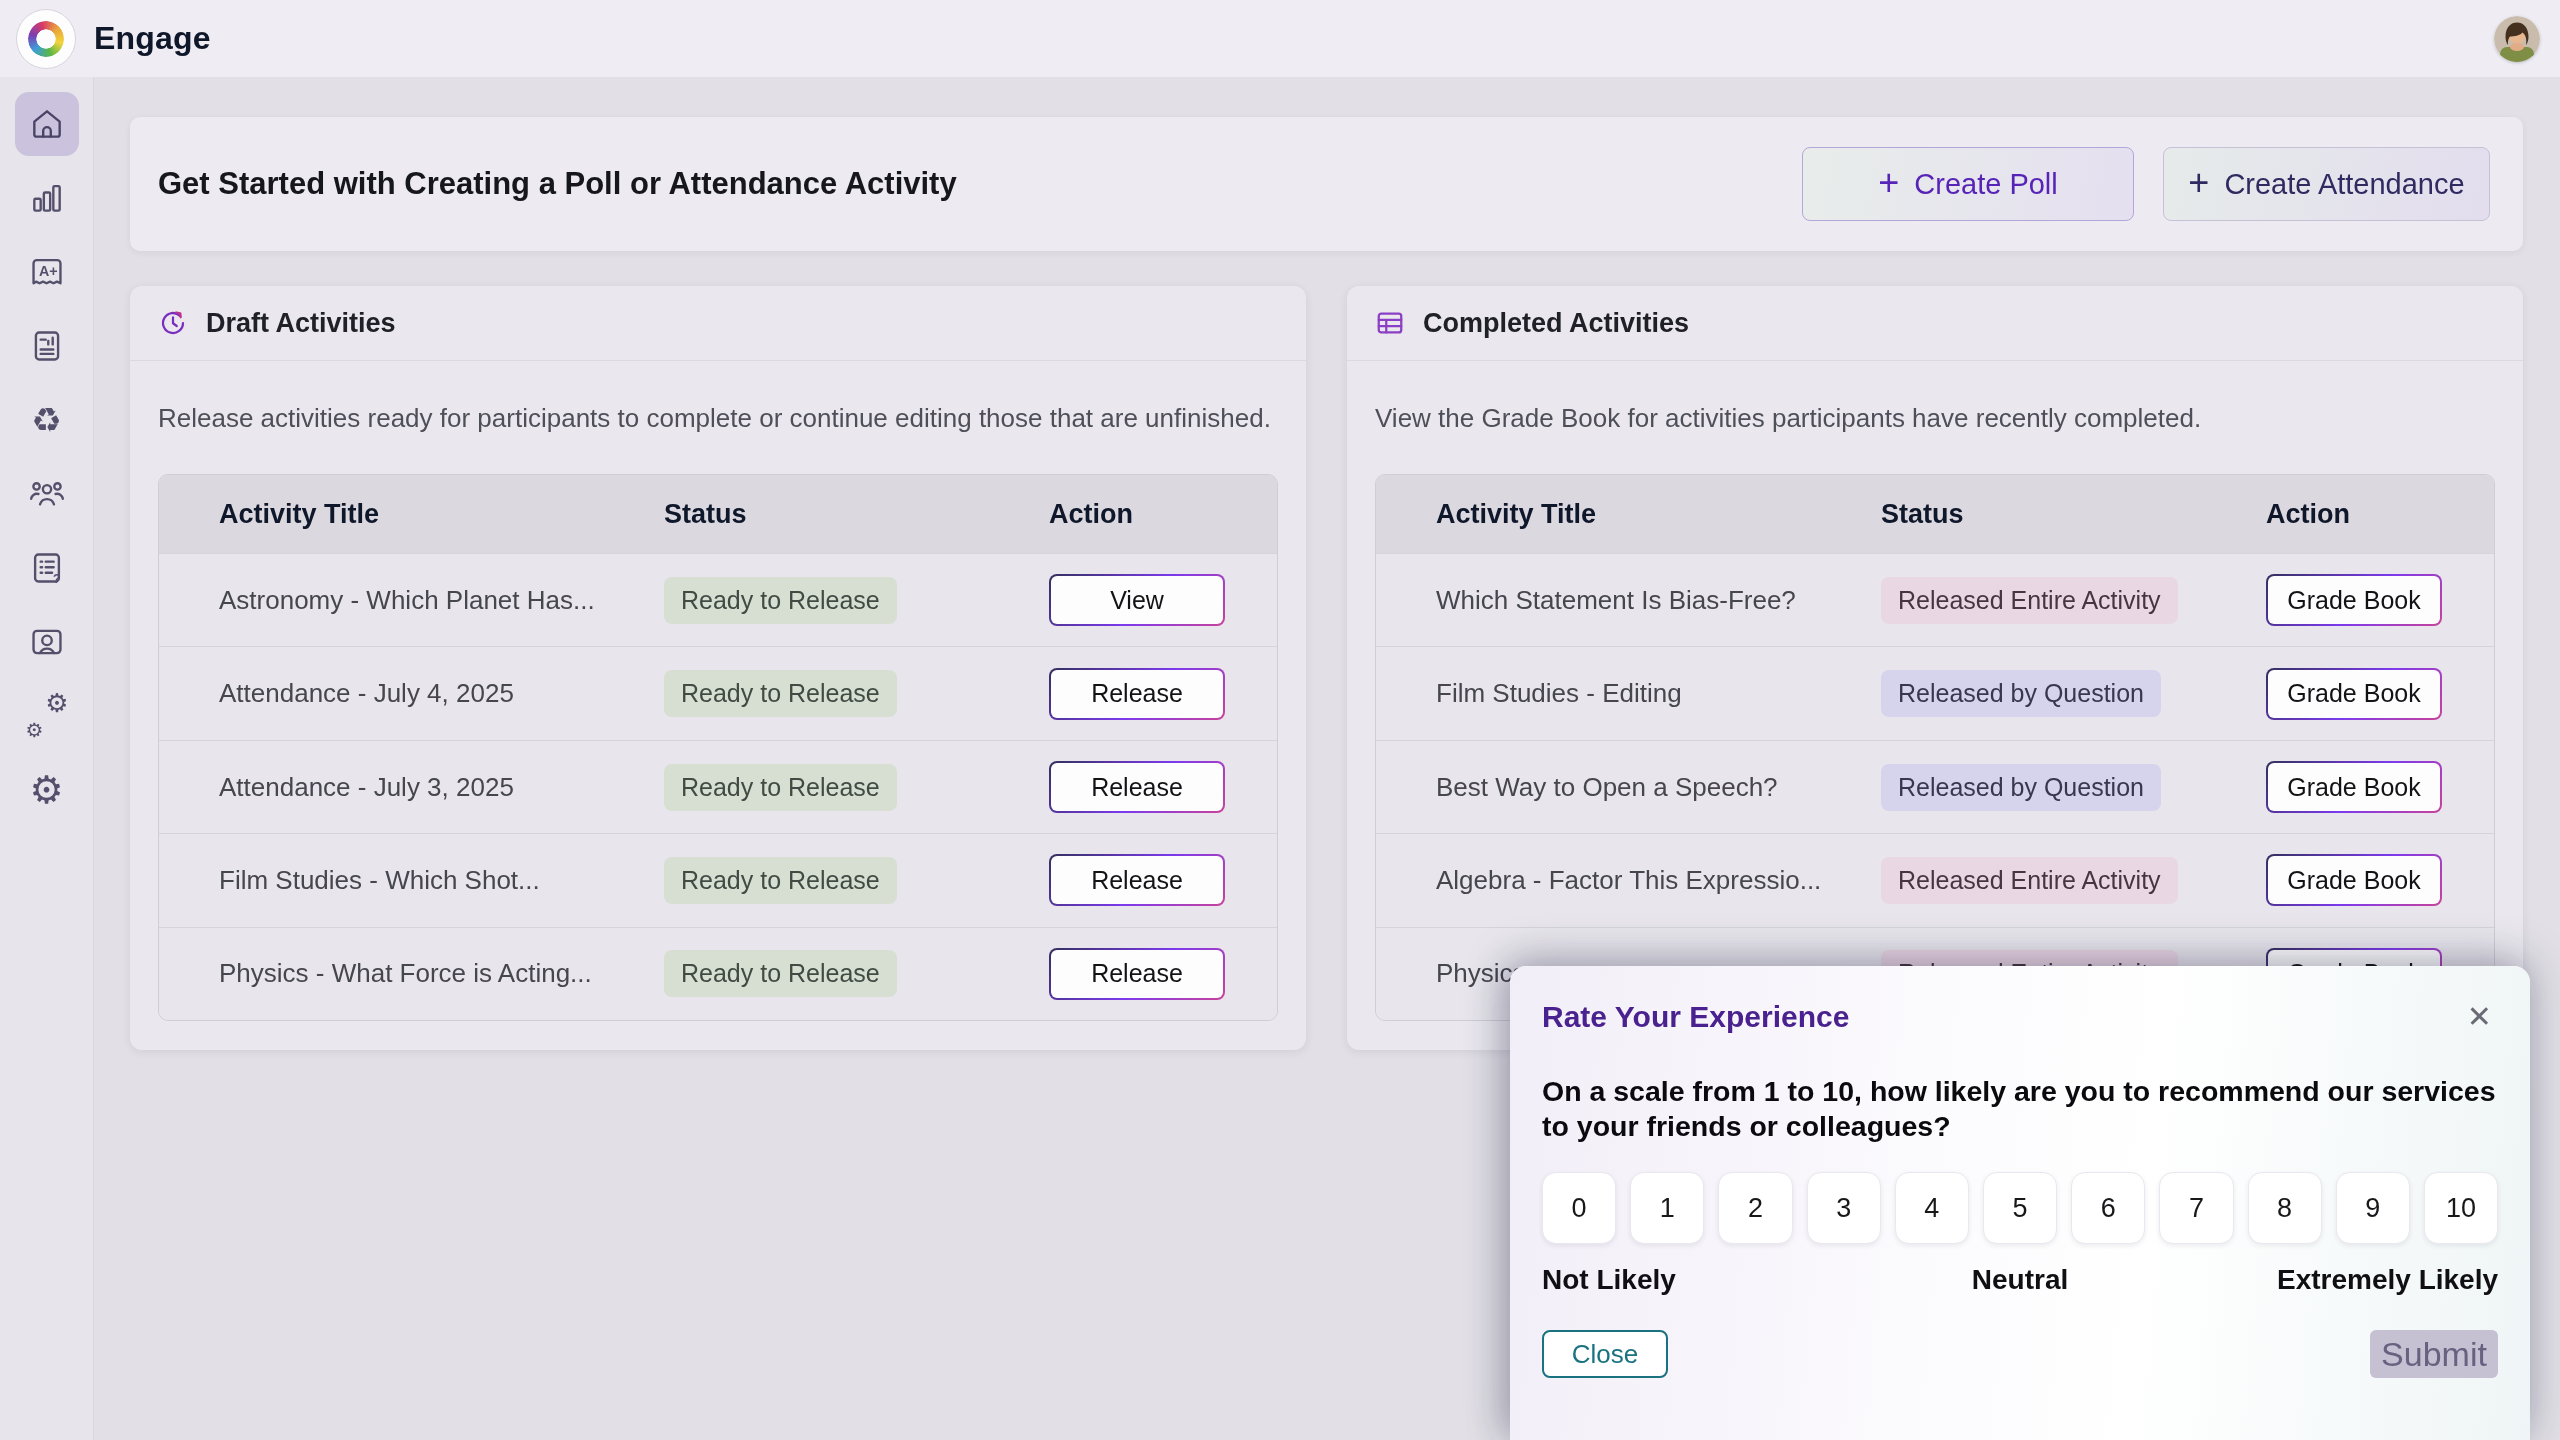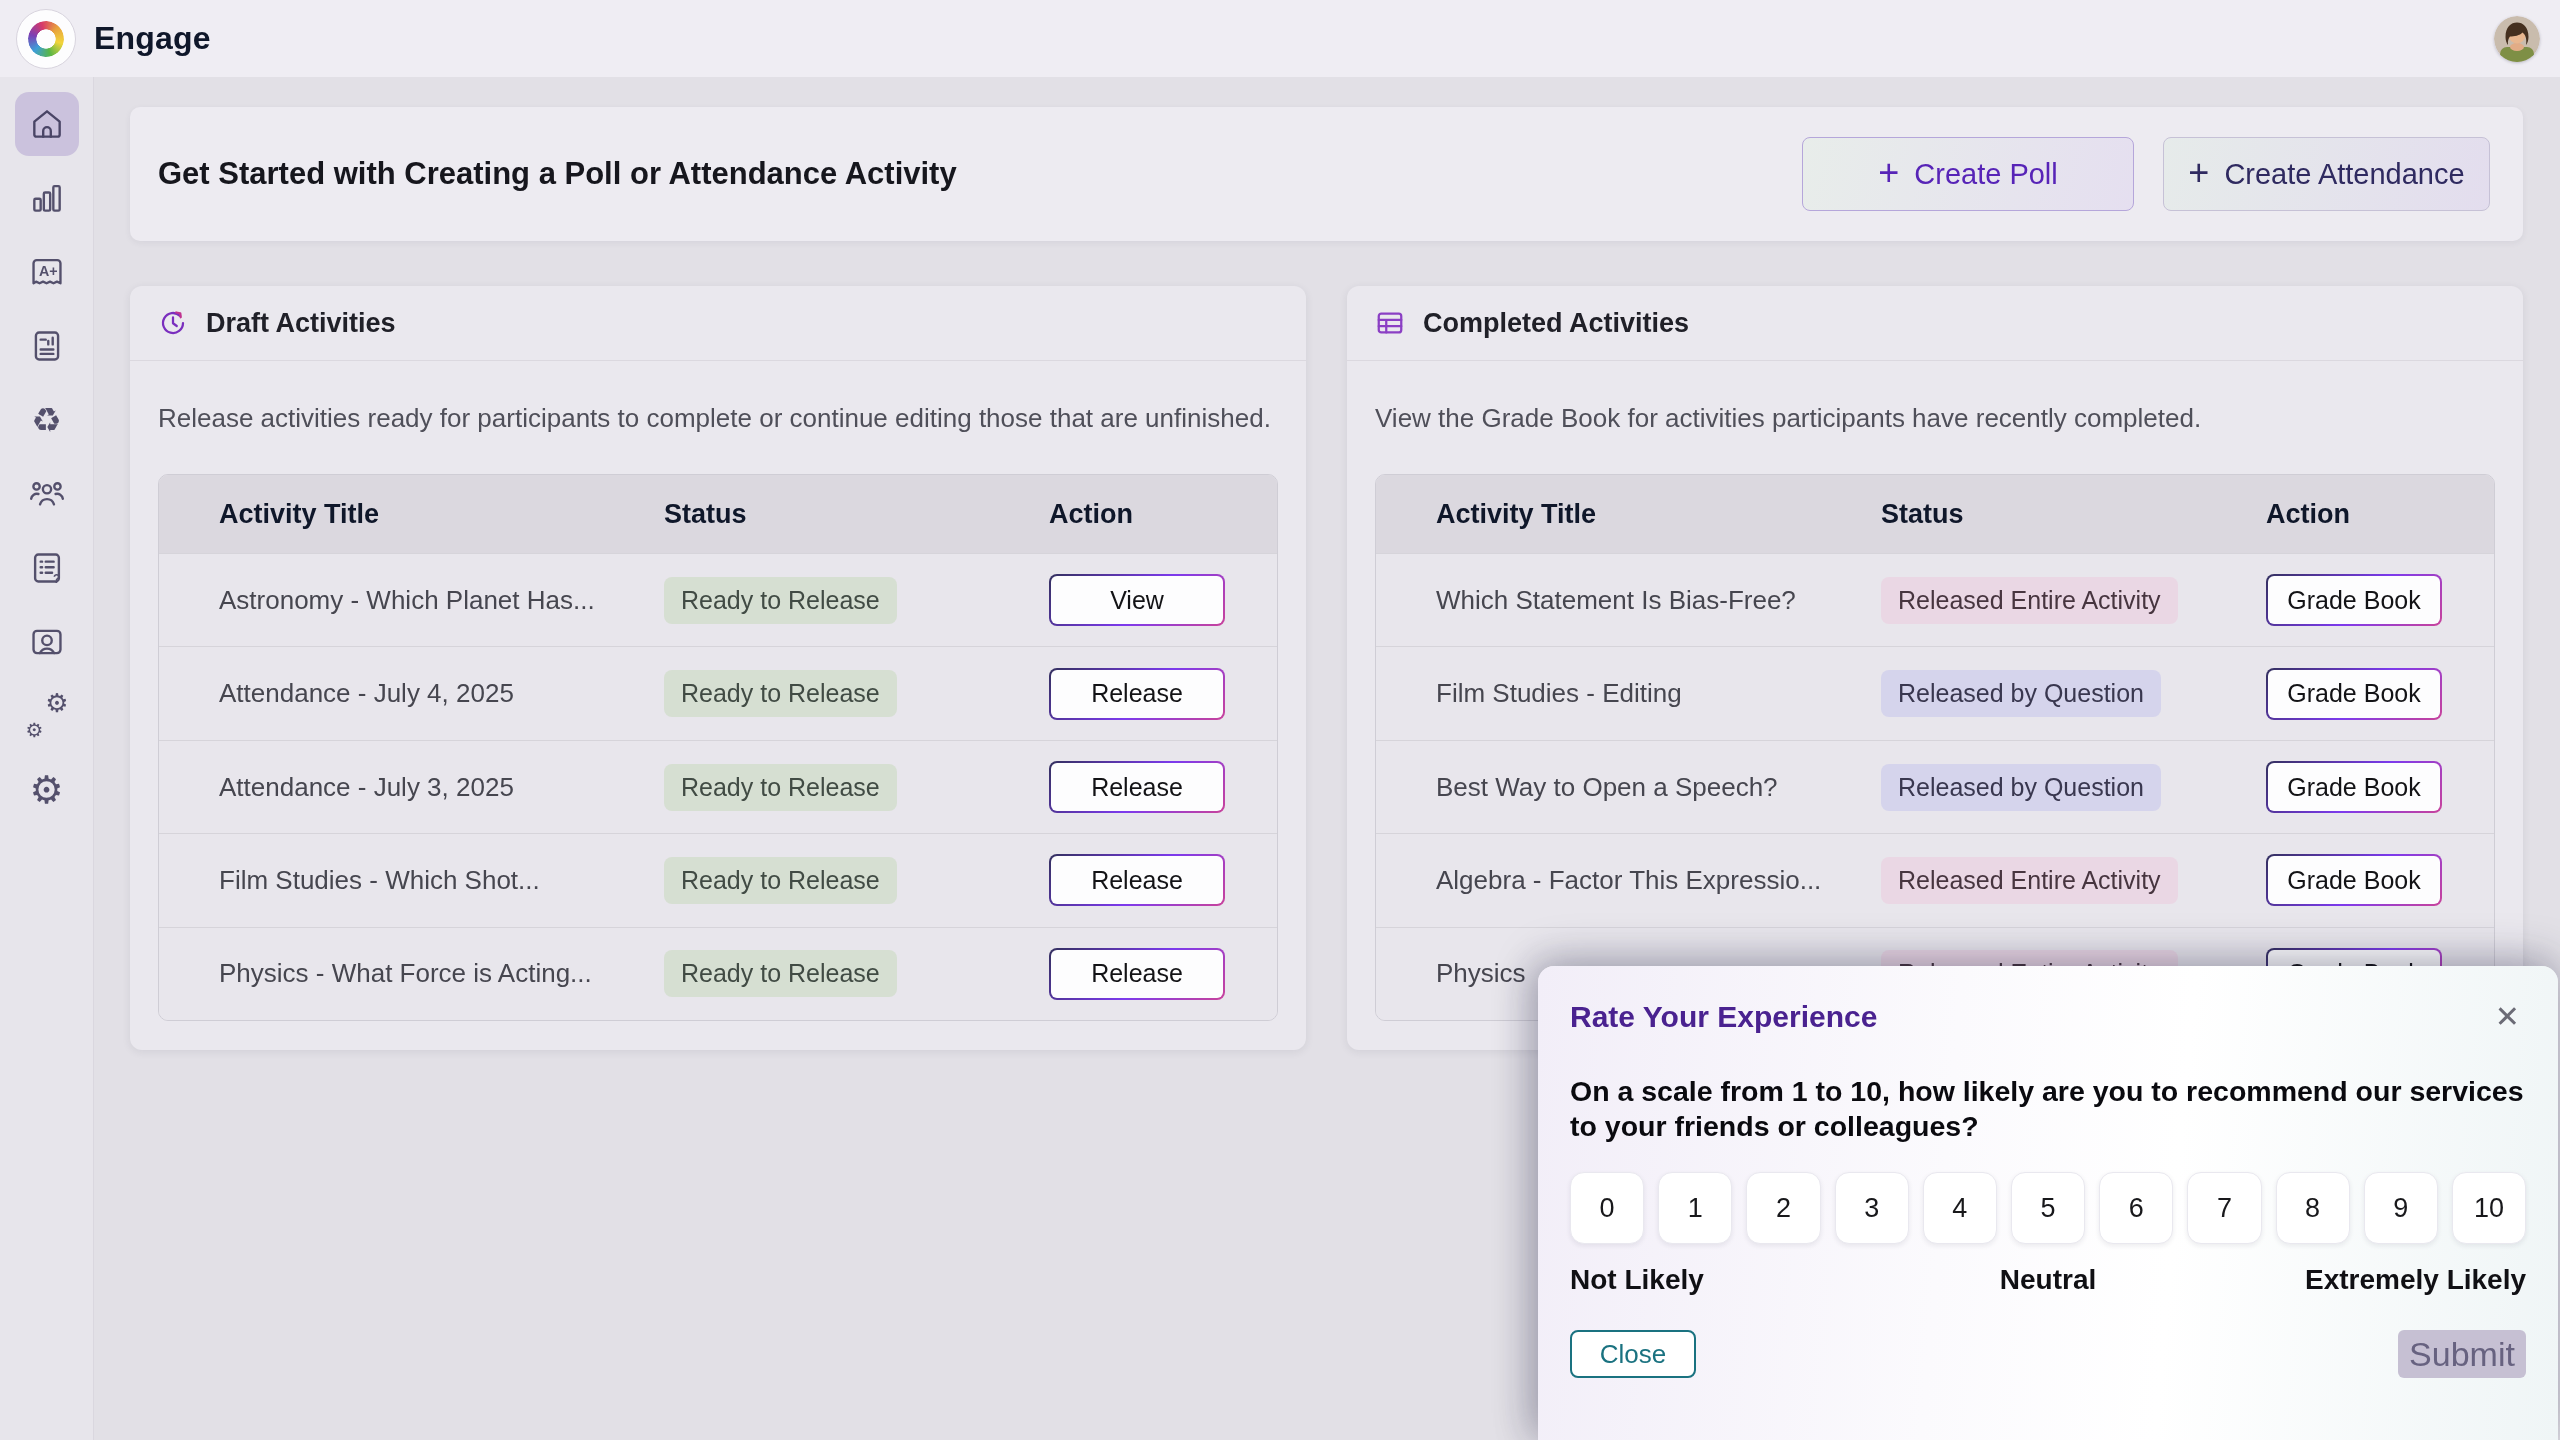--- a/index.html
+++ b/index.html
@@ -54,21 +54,21 @@
   }
   .side-item.active { background:#CBC2DD; color:#4A4566; }
   .side-item svg { width:38px; height:38px; stroke:currentColor; fill:none; stroke-width:1.5; stroke-linecap:round; stroke-linejoin:round; }
   .side-item .uni { font-size:34px; line-height:1; color:#54506C; }
   .gears-wrap { position:relative; width:40px; height:40px; }
   .gears-wrap .g1 { position:absolute; right:-2px; top:-6px; font-size:26px; }
   .gears-wrap .g2 { position:absolute; left:-1px; bottom:-4px; font-size:20px; }
 
   
   .banner {
-    position:absolute; left:130px; top:107px; width:2393px; height:134px;
+    position:absolute; left:130px; top:117px; width:2393px; height:134px;
     background:#EDEBF1; border-radius:10px;
     box-shadow:0 2px 6px rgba(50,50,80,.07);
     display:flex; align-items:center; padding:0 33px 0 28px;
   }
   .banner-title { font-size:31px; font-weight:700; color:#16161D; }
   .banner-actions { margin-left:auto; display:flex; gap:29px; }
   .grad-btn {
     height:74px; border-radius:8px; font-size:29px; font-weight:500;
     display:flex; align-items:center; justify-content:center; gap:15px;
     cursor:pointer; font-family:"Liberation Sans", sans-serif;
@@ -130,21 +130,21 @@
       linear-gradient(#FDFDFE,#FDFDFE) padding-box,
       linear-gradient(135deg,#33305E 0%,#7C3AED 55%,#C9439B 100%) border-box;
   }
 
   
   .modal {
     position:absolute; left:1510px; top:966px; width:1020px; height:474px;
     background:linear-gradient(95deg,#F2EEF8 0%,#FBFAFD 40%,#FFFFFF 62%,#EFF5F6 100%);
     border-radius:16px 16px 0 0;
     box-shadow:0 -6px 45px rgba(30,30,60,.28), -10px 0 35px rgba(30,30,60,.18);
-    padding:34px 32px 0 32px; z-index:10;margin-left:28px;
+    padding:34px 32px 0 32px; z-index:10;
   }
   .modal-top { display:flex; align-items:flex-start; }
   .modal-title { font-size:30px; font-weight:700; color:#4A2290; }
   .modal-close {
     margin-left:auto; font-size:30px; color:#6B6B76; cursor:pointer;
     line-height:1; padding:2px 6px; background:none; border:none;
     font-family:"DejaVu Sans", sans-serif;
   }
   .modal-question {
     margin-top:40px; font-size:28.5px; font-weight:700; color:#0A0A0F;

